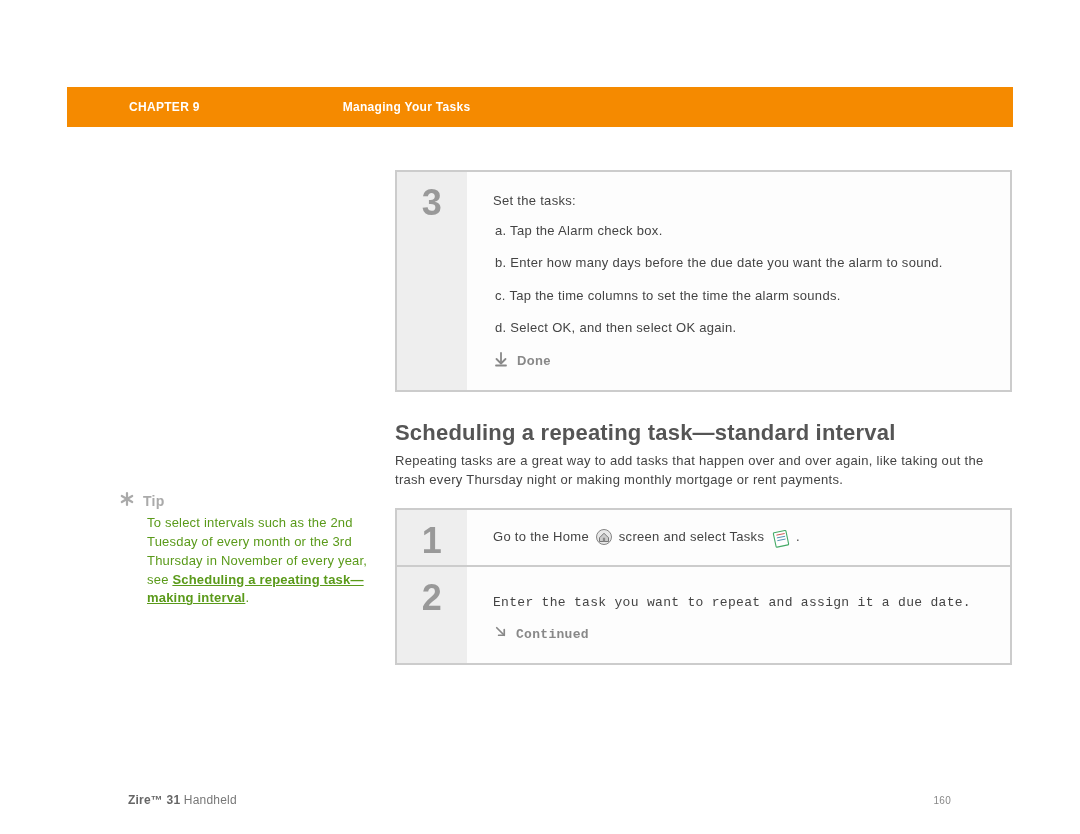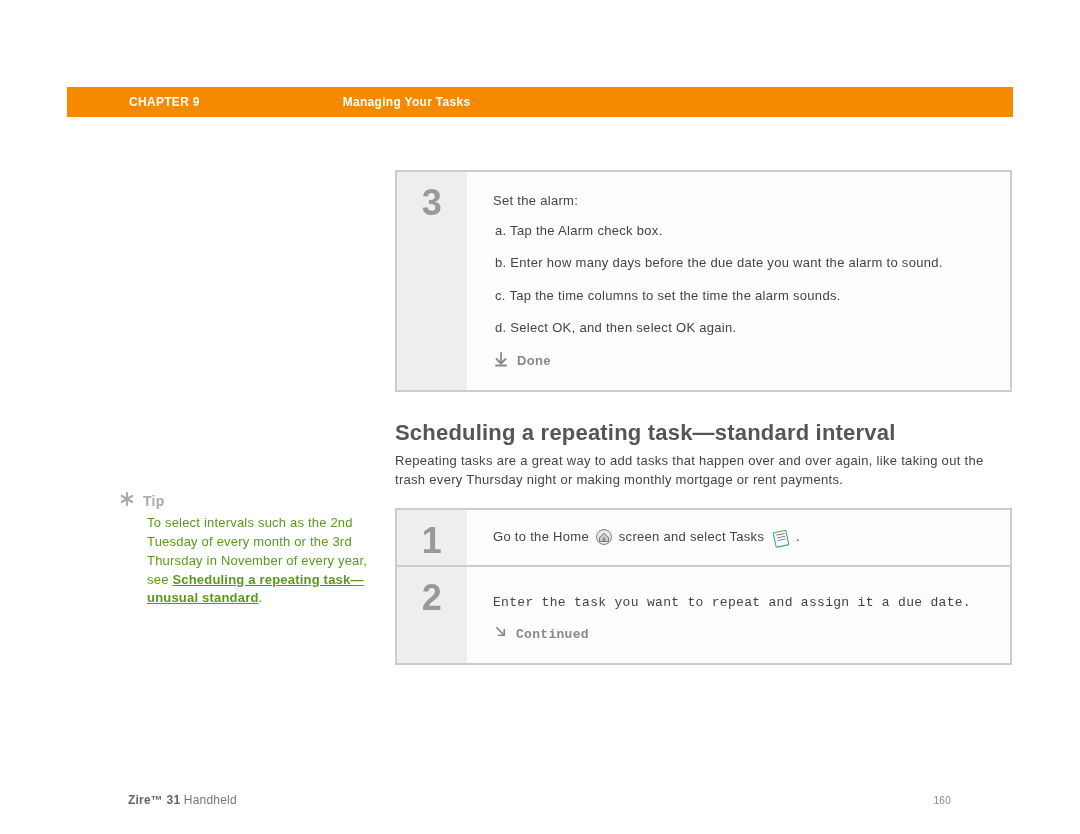--- a/index.html
+++ b/index.html
@@ -11,21 +11,21 @@
     color: #333;
     font-size: 13px;
     position: relative;
     letter-spacing: 0.3px;
   }
   .header-bar {
     position: absolute;
     top: 87px;
     left: 67px;
     right: 67px;
-    height: 30px;
+    height: 40px;
     background: #f58a00;
     display: flex;
     align-items: center;
     color: #fff;
     font-size: 12px;
     font-weight: bold;
     letter-spacing: 0.3px;
   }
   .chapter-lbl { margin-left: 62px; }
   .chapter-title { margin-left: 143px; }
@@ -165,31 +165,31 @@
           <line x1="8" y1="2" x2="8" y2="14"></line>
           <line x1="2.8" y1="5" x2="13.2" y2="11"></line>
           <line x1="2.8" y1="11" x2="13.2" y2="5"></line>
         </g>
       </svg>
     </span>
     <span>Tip</span>
   </div>
   <div class="tip-body">
     <span>To select intervals such as the 2nd Tuesday of every month or the 3rd Thursday in November of every year, see </span>
-    <a href="#" class="tip-link">Scheduling a repeating task—unusual standard</a><span>.</span>
+    <a href="#" class="tip-link">Scheduling a repeating task—making interval</a><span>.</span>
   </div>
 </div>
 
 <div class="main">
 
   <div class="step-frame">
     <div class="step-row">
       <div class="step-num" style="min-height:210px;">3</div>
       <div class="step-content">
-        <div class="line">Set the alarm:</div>
+        <div class="line">Set the tasks:</div>
         <div class="sub">a.  Tap the Alarm check box.</div>
         <div class="sub">b.  Enter how many days before the due date you want the alarm to sound.</div>
         <div class="sub">c.  Tap the time columns to set the time the alarm sounds.</div>
         <div class="sub">d.  Select OK, and then select OK again.</div>
         <div class="status-line">
           <span>
             <svg width="16" height="16" viewBox="0 0 16 16">
               <g stroke="#888" stroke-width="1.8" fill="none" stroke-linecap="round" stroke-linejoin="round">
                 <line x1="8" y1="2" x2="8" y2="12"></line>
                 <polyline points="3.5,8 8,12.5 12.5,8"></polyline>

